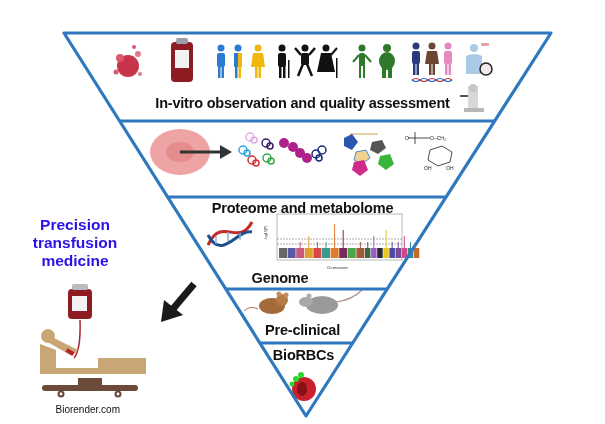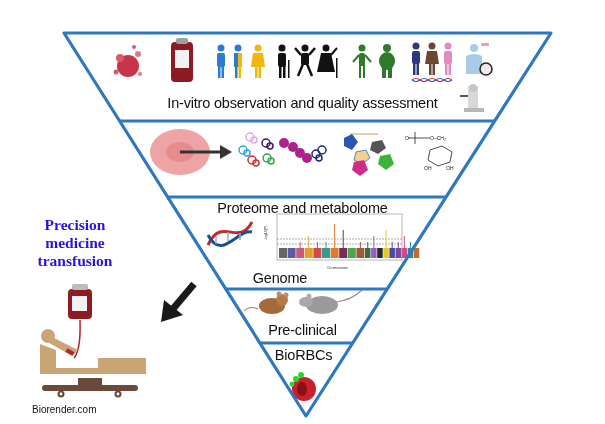--- a/index.html
+++ b/index.html
@@ -1,21 +1,21 @@
 <!DOCTYPE html>
 <html><head>
 <meta charset="utf-8">
 <style>
   html,body{margin:0;padding:0;background:#ffffff;}
   body{width:605px;height:424px;position:relative;overflow:hidden;font-family:"Liberation Sans",sans-serif;}
   #stage{position:absolute;left:0;top:0;width:605px;height:424px;}
-  .lbl{position:absolute;font-family:"Liberation Sans",sans-serif;font-weight:normal;color:#111;white-space:nowrap;text-align:center;}
+  .lbl{position:absolute;font-family:"Liberation Sans",sans-serif;font-weight:bold;color:#111;white-space:nowrap;text-align:center;}
   .tier-label{font-size:14.5px;letter-spacing:-0.2px;}
-  #precision{position:absolute;left:20px;top:216px;width:110px;text-align:center;font-weight:bold;font-size:15.5px;line-height:18px;font-family:Liberation Serif, serif;}
-  #credit{position:absolute;left:32px;top:404px;width:112px;text-align:left;font-size:10px;color:#111;}
+  #precision{position:absolute;left:20px;top:216px;width:110px;text-align:center;font-weight:bold;font-size:15.5px;line-height:18px;}
+  #credit{position:absolute;left:8px;top:404px;width:112px;text-align:right;font-size:10px;color:#111;}
 </style>
 </head>
 <body>
 
 <div id="stage">
 <svg width="605" height="424" viewBox="0 0 605 424" xmlns="http://www.w3.org/2000/svg">
 
   <g>
     <circle cx="128" cy="66" r="11" fill="#c8344a"></circle>
     <circle cx="120" cy="58" r="4" fill="#d85a6c"></circle>
@@ -255,17 +255,17 @@
 
 
 <div class="lbl tier-label" style="left:0;width:605px;top:95px;">In-vitro observation and quality assessment</div>
 <div class="lbl tier-label" style="left:0;width:605px;top:175px;margin-top:25px;">Proteome and metabolome</div>
 <div class="lbl tier-label" style="left:250px;width:60px;top:270px;">Genome</div>
 <div class="lbl tier-label" style="left:0;width:605px;top:322px;">Pre-clinical</div>
 <div class="lbl tier-label" style="left:0;width:607px;top:347px;">BioRBCs</div>
 
 <div id="precision" style="color: rgb(42, 18, 230);">
   <div>Precision</div>
+  <div>transfusion</div>
   <div>medicine</div>
-  <div>transfusion</div>
 </div>
 <div id="credit">Biorender.com</div>
 </div>
 
 </body></html>

